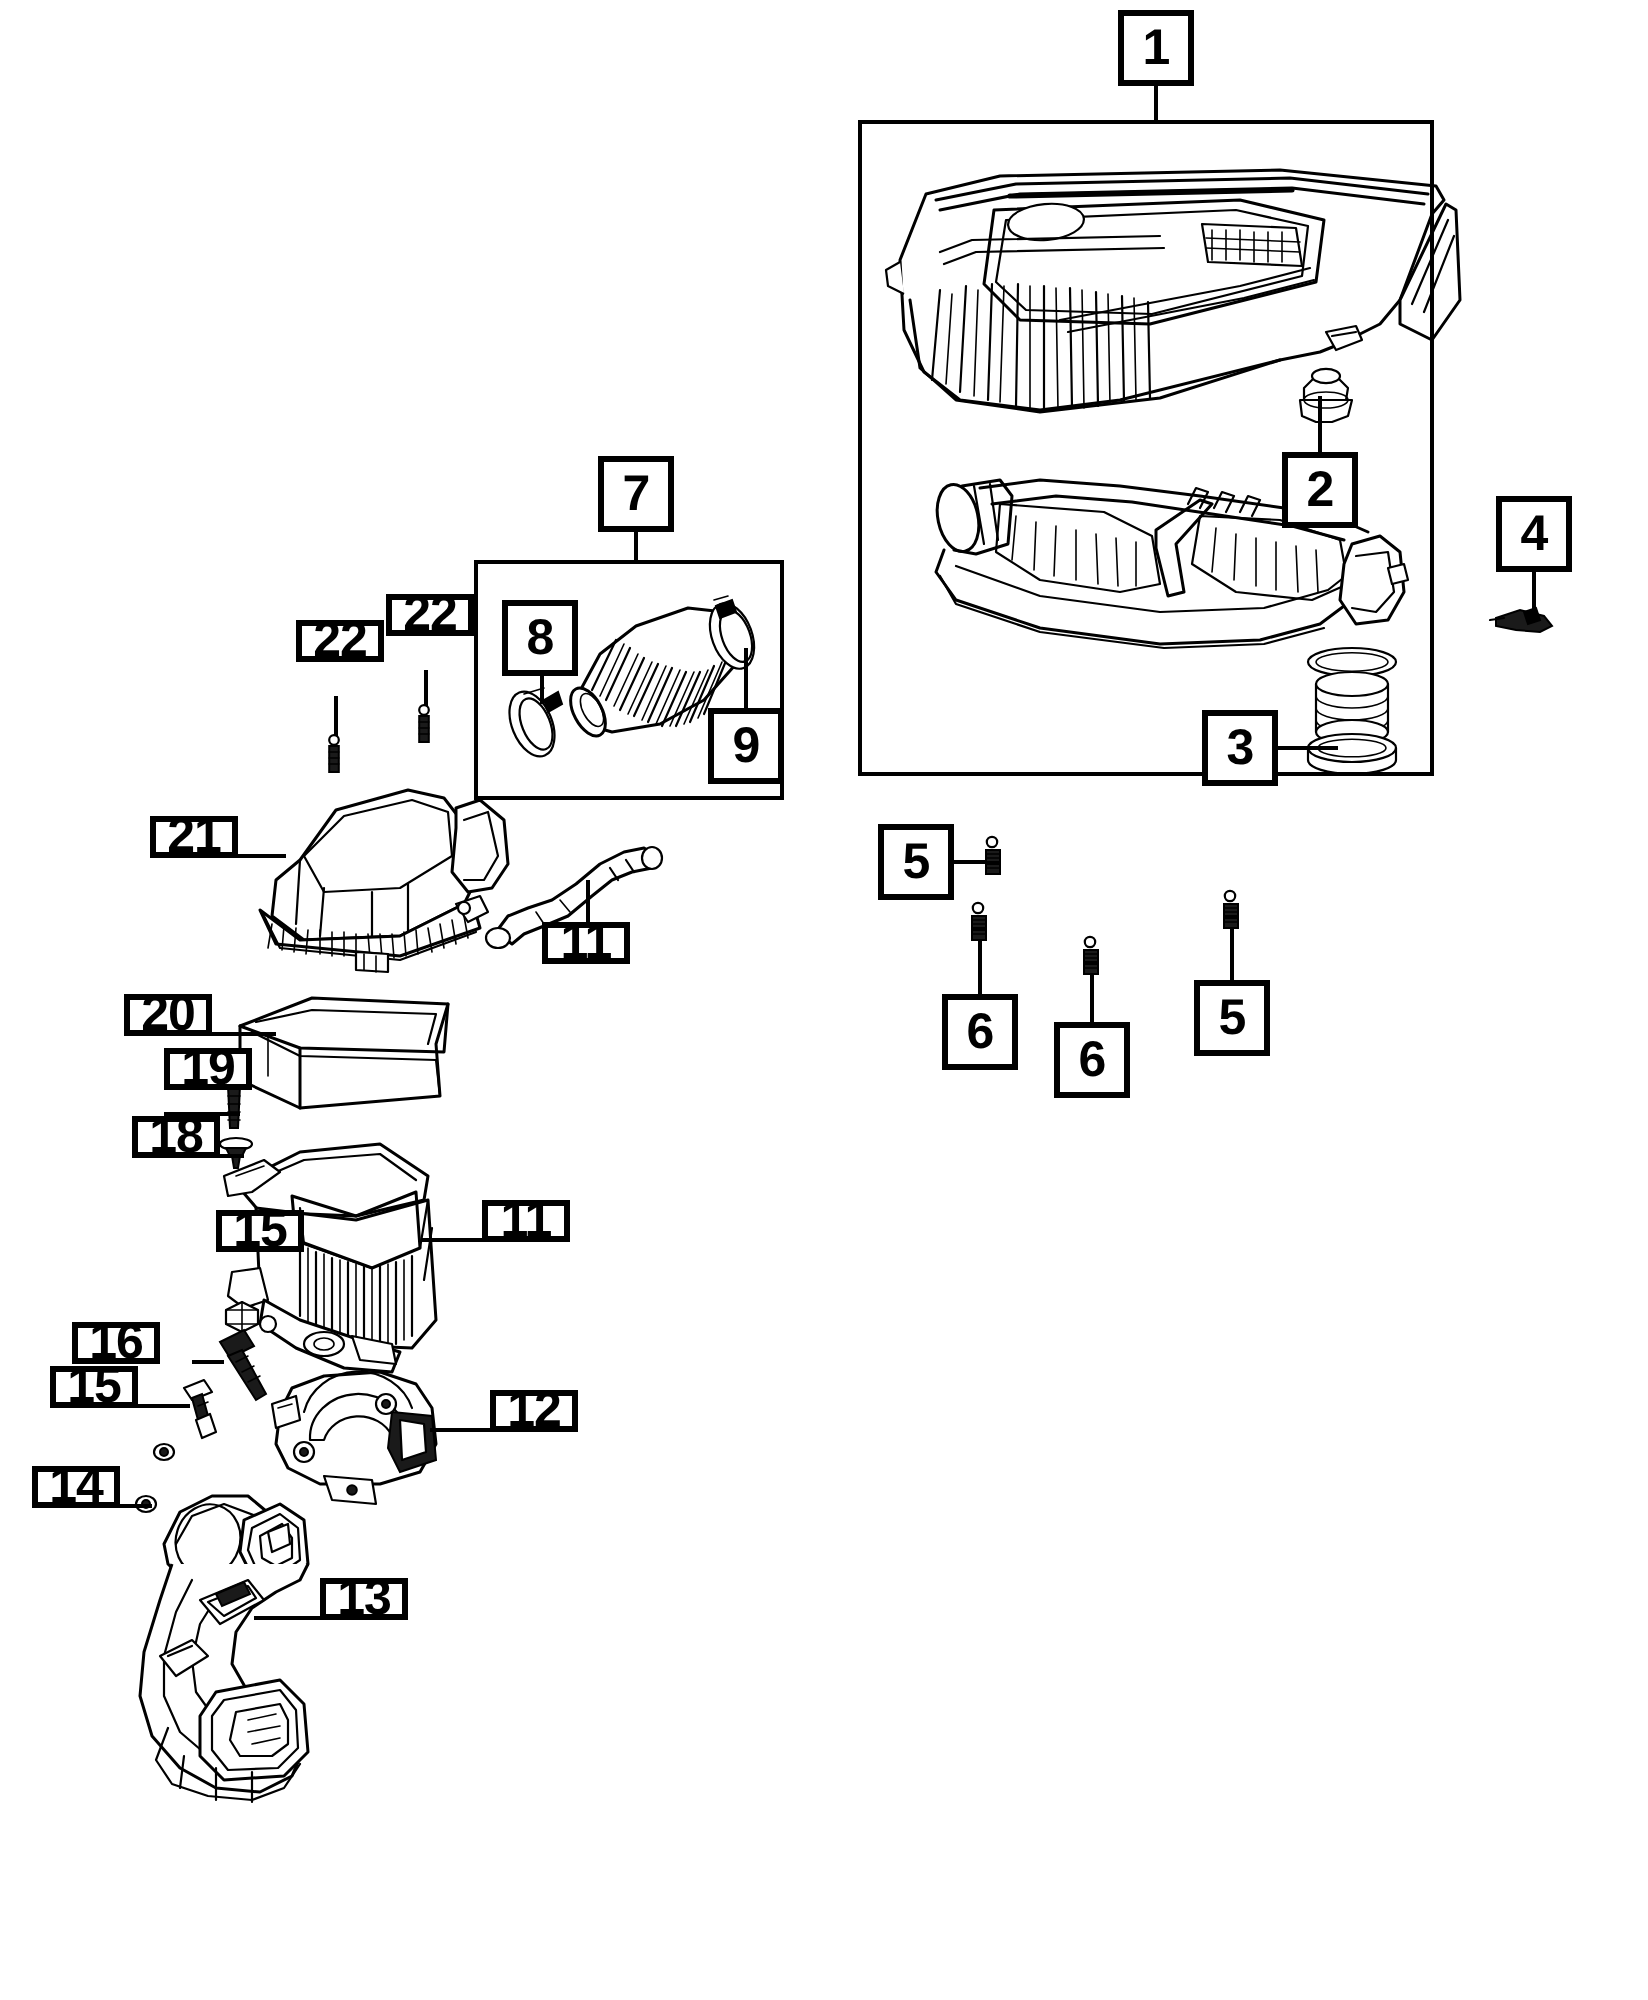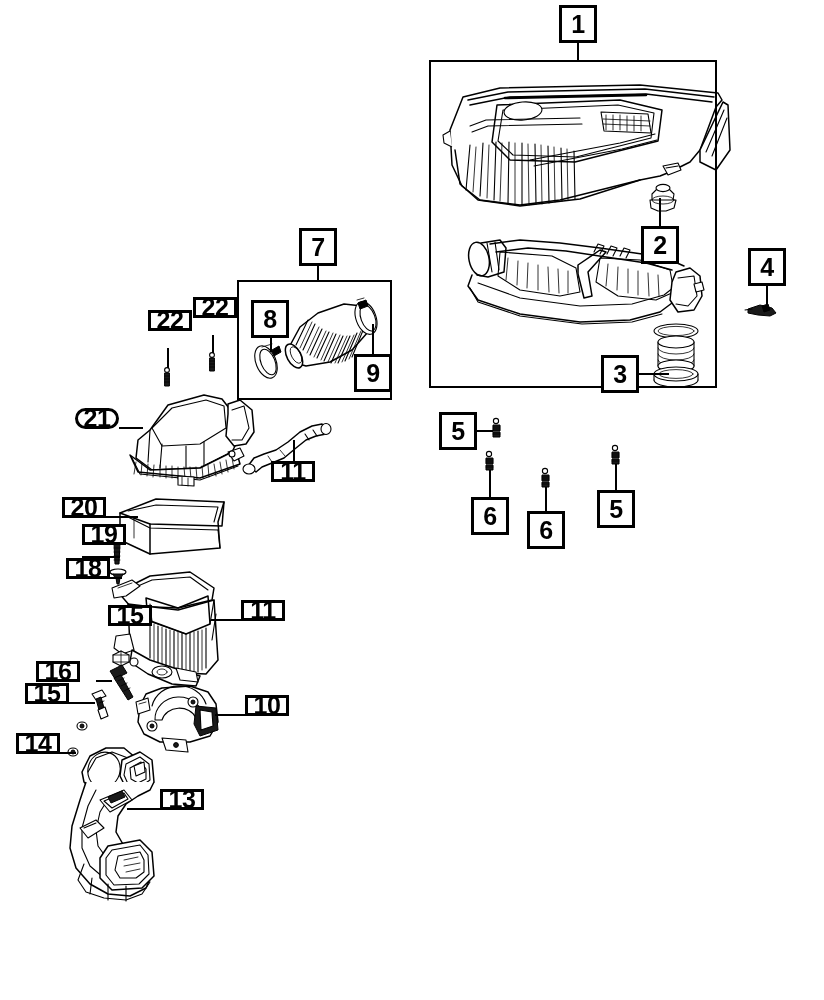--- a/index.html
+++ b/index.html
@@ -491,28 +491,28 @@
     <div class="callout sz-std" style="left:601px; top:355px;">3</div>
     <div class="callout sz-std" style="left:748px; top:248px;">4</div>
     <div class="callout sz-std" style="left:439px; top:412px;">5</div>
     <div class="callout sz-std" style="left:471px; top:497px;">6</div>
     <div class="callout sz-std" style="left:527px; top:511px;">6</div>
     <div class="callout sz-std" style="left:597px; top:490px;">5</div>
     <div class="callout sz-std" style="left:299px; top:228px;">7</div>
     <div class="callout sz-std" style="left:251px; top:300px;">8</div>
     <div class="callout sz-std" style="left:354px; top:354px;">9</div>
     <div class="callout sz-wide" style="left:271px; top:461px;">11</div>
-    <div class="callout sz-wide" style="left:75px;  top:408px;border-radius:14px;">21</div>
+    <div class="callout sz-wide" style="left:75px;  top:408px;">21</div>
     <div class="callout sz-wide" style="left:148px; top:310px;">22</div>
     <div class="callout sz-wide" style="left:193px; top:297px;">22</div>
     <div class="callout sz-wide" style="left:62px;  top:497px;">20</div>
     <div class="callout sz-wide" style="left:38px;  top:524px;margin-left:44px;">19</div>
     <div class="callout sz-wide" style="left:66px;  top:558px;">18</div>
     <div class="callout sz-wide" style="left:241px; top:600px;">11</div>
     <div class="callout sz-wide" style="left:108px; top:605px;">15</div>
     <div class="callout sz-wide" style="left:36px;  top:661px;">16</div>
     <div class="callout sz-wide" style="left:25px;  top:683px;text-align:right;">15</div>
     <div class="callout sz-wide" style="left:16px;  top:733px;">14</div>
-    <div class="callout sz-wide" style="left:245px; top:695px;">10</div>
+    <div class="callout sz-wide" style="left:245px; top:695px;">12</div>
     <div class="callout sz-wide" style="left:160px; top:789px;">13</div>
   </div>
 
 </div>
 
 </body></html>

